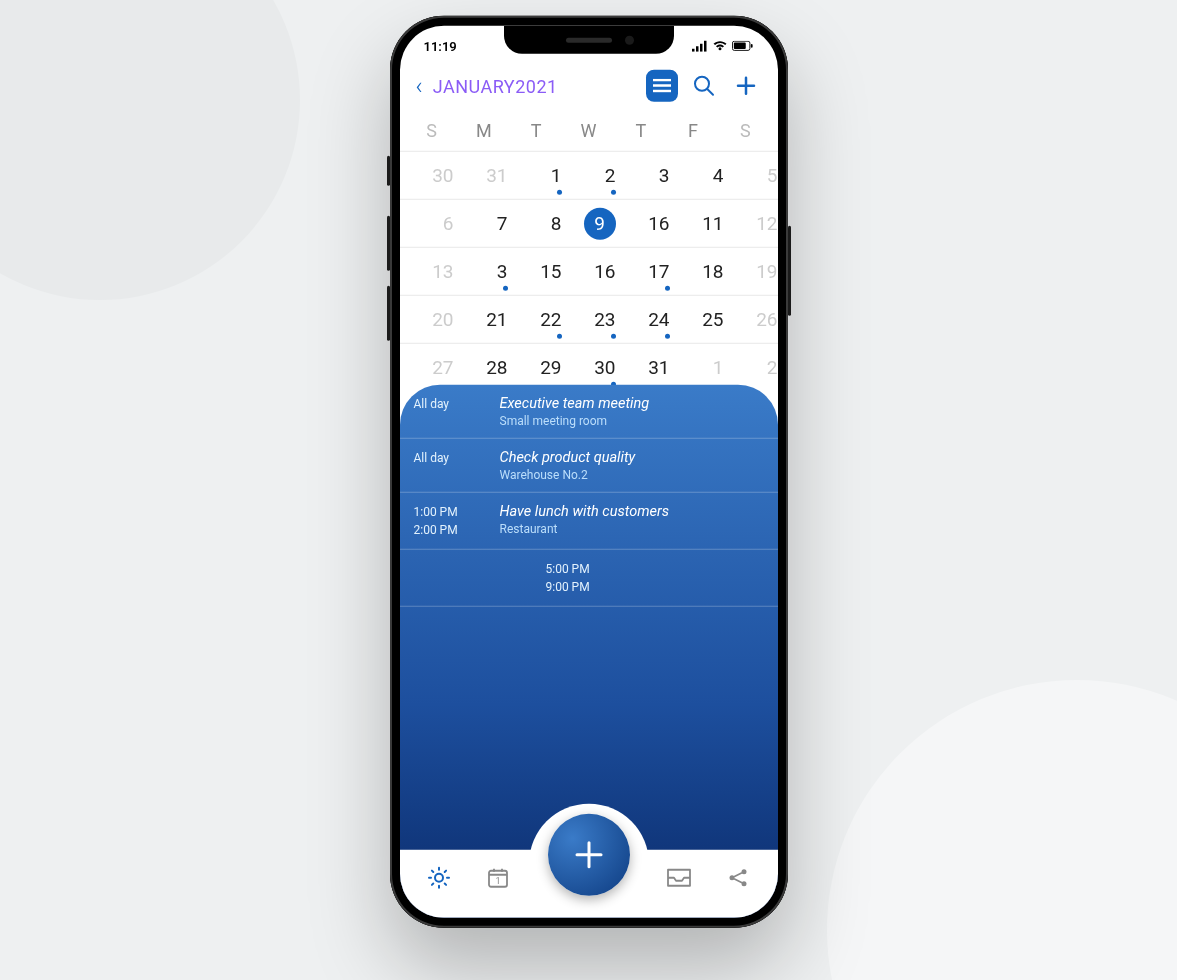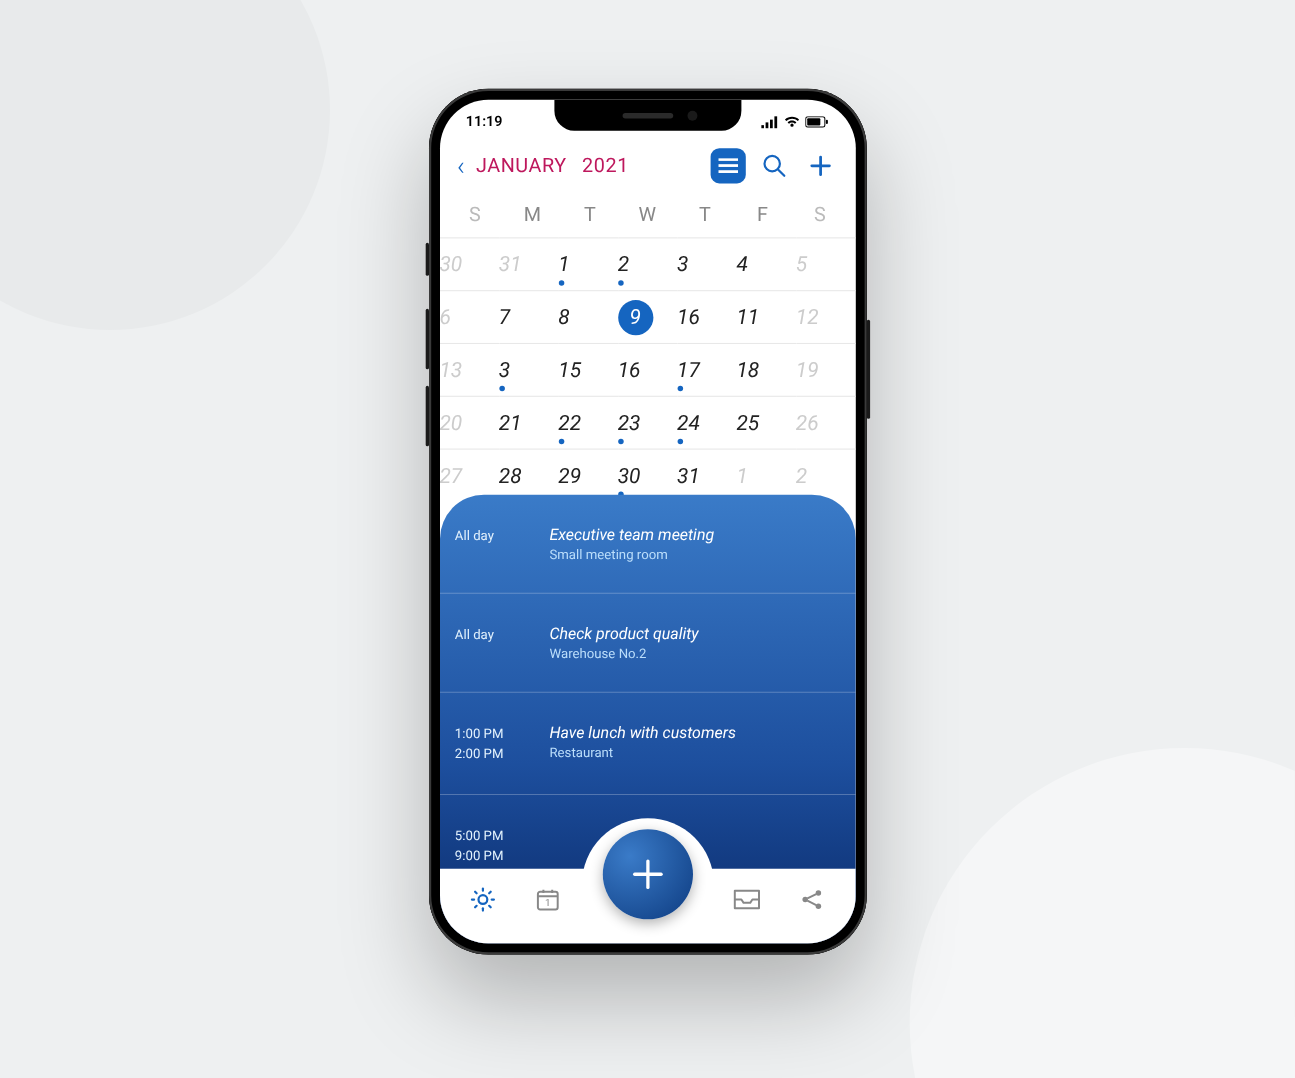--- a/index.html
+++ b/index.html
@@ -1,57 +1,57 @@
 <!DOCTYPE html>
 <html><head>
 <meta charset="utf-8">
 <style>
 *{margin:0;padding:0;box-sizing:border-box;font-family:-apple-system,BlinkMacSystemFont,"Segoe UI",Roboto,sans-serif;}
 body{background:#eef0f1;min-height:980px;width:1177px;position:relative;overflow:hidden;}
 .bg-curve-1{position:absolute;top:-100px;left:-100px;width:400px;height:400px;background:#e8eaeb;border-radius:50%;}
 .bg-curve-2{position:absolute;bottom:-200px;right:-150px;width:500px;height:500px;background:#f5f6f7;border-radius:50%;}
 
-.phone-frame{position:absolute;left:50%;top:50%;transform:translate(-50%,-52%);width:398px;height:787px;background:#000;border-radius:54px;padding:10px;box-shadow:0 40px 80px rgba(0,0,0,0.25),inset 0 0 0 2px #3a3a3a,inset 0 0 0 6px #000;}
+.phone-frame{position:absolute;left:50%;top:50%;transform:translate(-50%,-52%);width:398px;height:912px;background:#000;border-radius:54px;padding:10px;box-shadow:0 40px 80px rgba(0,0,0,0.25),inset 0 0 0 2px #3a3a3a,inset 0 0 0 6px #000;}
 .phone-side-btn{position:absolute;background:#1a1a1a;border-radius:2px;}
 .btn-left-1{left:-3px;top:140px;width:3px;height:30px;}
 .btn-left-2{left:-3px;top:200px;width:3px;height:55px;}
 .btn-left-3{left:-3px;top:270px;width:3px;height:55px;}
 .btn-right{right:-3px;top:210px;width:3px;height:90px;}
 
 .screen{width:100%;height:100%;background:#fff;border-radius:44px;overflow:hidden;position:relative;display:flex;flex-direction:column;}
 .notch{position:absolute;top:0;left:50%;transform:translateX(-50%);width:170px;height:28px;background:#000;border-radius:0 0 18px 18px;z-index:10;display:flex;align-items:center;justify-content:center;gap:40px;}
 .speaker{width:46px;height:5px;background:#2a2a2a;border-radius:3px;}
 .camera{width:9px;height:9px;background:#1a1a1a;border-radius:50%;position:absolute;right:40px;}
 
 .status-bar{height:40px;display:flex;align-items:center;justify-content:space-between;padding:0 24px 0 24px;font-size:13px;font-weight:600;color:#000;}
 .status-right{display:flex;align-items:center;gap:4px;}
 .signal-icon,.wifi-icon,.battery-icon{display:inline-flex;}
 .signal-icon svg,.wifi-icon svg{width:16px;height:12px;}
 .battery-icon svg{width:22px;height:11px;}
 
 .header{display:flex;align-items:center;padding:4px 16px 10px;gap:10px;}
 .back-chevron{color:#1565c0;font-size:24px;font-weight:300;cursor:pointer;}
-.month-year{color:#be185d;font-size:18px;font-weight:400;letter-spacing:0.5px;display:flex;gap:14px;}
+.month-year{color:#8b5cf6;font-size:18px;font-weight:400;letter-spacing:0.5px;display:flex;gap:0;}
 .header-spacer{flex:1;}
 .header-icon-btn{width:32px;height:32px;display:flex;align-items:center;justify-content:center;cursor:pointer;}
 .list-btn{background:#1565c0;border-radius:8px;color:#fff;}
 .search-btn,.plus-btn{color:#1565c0;}
 
 .weekdays{display:grid;grid-template-columns:repeat(7,1fr);padding:8px 6px 10px;}
 .weekday{text-align:center;font-size:18px;color:#888;font-weight:400;}
 .weekday.weekend{color:#bbb;}
 
 .cal-grid{display:grid;grid-template-columns:repeat(7,1fr);}
-.cal-cell{height:48px;border-top:1px solid #e8e8e8;display:flex;flex-direction:column;align-items:flex-start;justify-content:center;font-size:19px;color:#222;cursor:pointer;position:relative;font-style:italic;}
+.cal-cell{height:48px;border-top:1px solid #e8e8e8;display:flex;flex-direction:column;align-items:flex-end;justify-content:center;font-size:19px;color:#222;cursor:pointer;position:relative;}
 .cal-cell.other-month{color:#ccc;}
 .cal-cell.selected .day-num{background:#1565c0;color:#fff;width:32px;height:32px;border-radius:50%;display:flex;align-items:center;justify-content:center;}
 .event-dot{width:5px;height:5px;background:#1565c0;border-radius:50%;position:absolute;bottom:4px;}
 
 .events{flex:1;background:linear-gradient(180deg,#3a7bc8 0%,#1d4f9e 60%,#0a2b6b 100%);border-radius:40px 40px 0 0;overflow:hidden;margin-top:-6px;position:relative;}
-.event-row{display:flex;padding:28px 14px;border-bottom:1px solid rgba(255,255,255,0.25);cursor:pointer;}
+.event-row{display:flex;padding:10px 14px;border-bottom:1px solid rgba(255,255,255,0.25);cursor:pointer;justify-content:center;}
 .event-time{width:86px;font-size:12px;color:#e3f2fd;line-height:1.5;}
 .event-content{flex:1;}
 .event-title{font-size:14.5px;color:#fff;margin-bottom:2px;font-style:italic;}
 .event-location{font-size:12px;color:#bbdefb;}
 
 .fab-wrap{position:absolute;bottom:44px;left:50%;transform:translateX(-50%);width:120px;height:70px;background:#fff;border-radius:60px 60px 0 0;display:flex;align-items:flex-end;justify-content:center;z-index:5;}
 .fab{width:82px;height:82px;background:radial-gradient(circle at 30% 30%,#3a7bc8,#0d3b80);border-radius:50%;display:flex;align-items:center;justify-content:center;color:#fff;font-size:44px;font-weight:300;cursor:pointer;position:relative;top:22px;box-shadow:0 4px 12px rgba(0,0,0,0.3);}
 
 .bottom-bar{position:absolute;bottom:0;left:0;right:0;height:68px;background:#fff;display:flex;align-items:center;justify-content:space-around;padding:0 10px 12px;z-index:4;}
 .bottom-icon{width:26px;height:26px;color:#888;cursor:pointer;display:flex;align-items:center;justify-content:center;}

